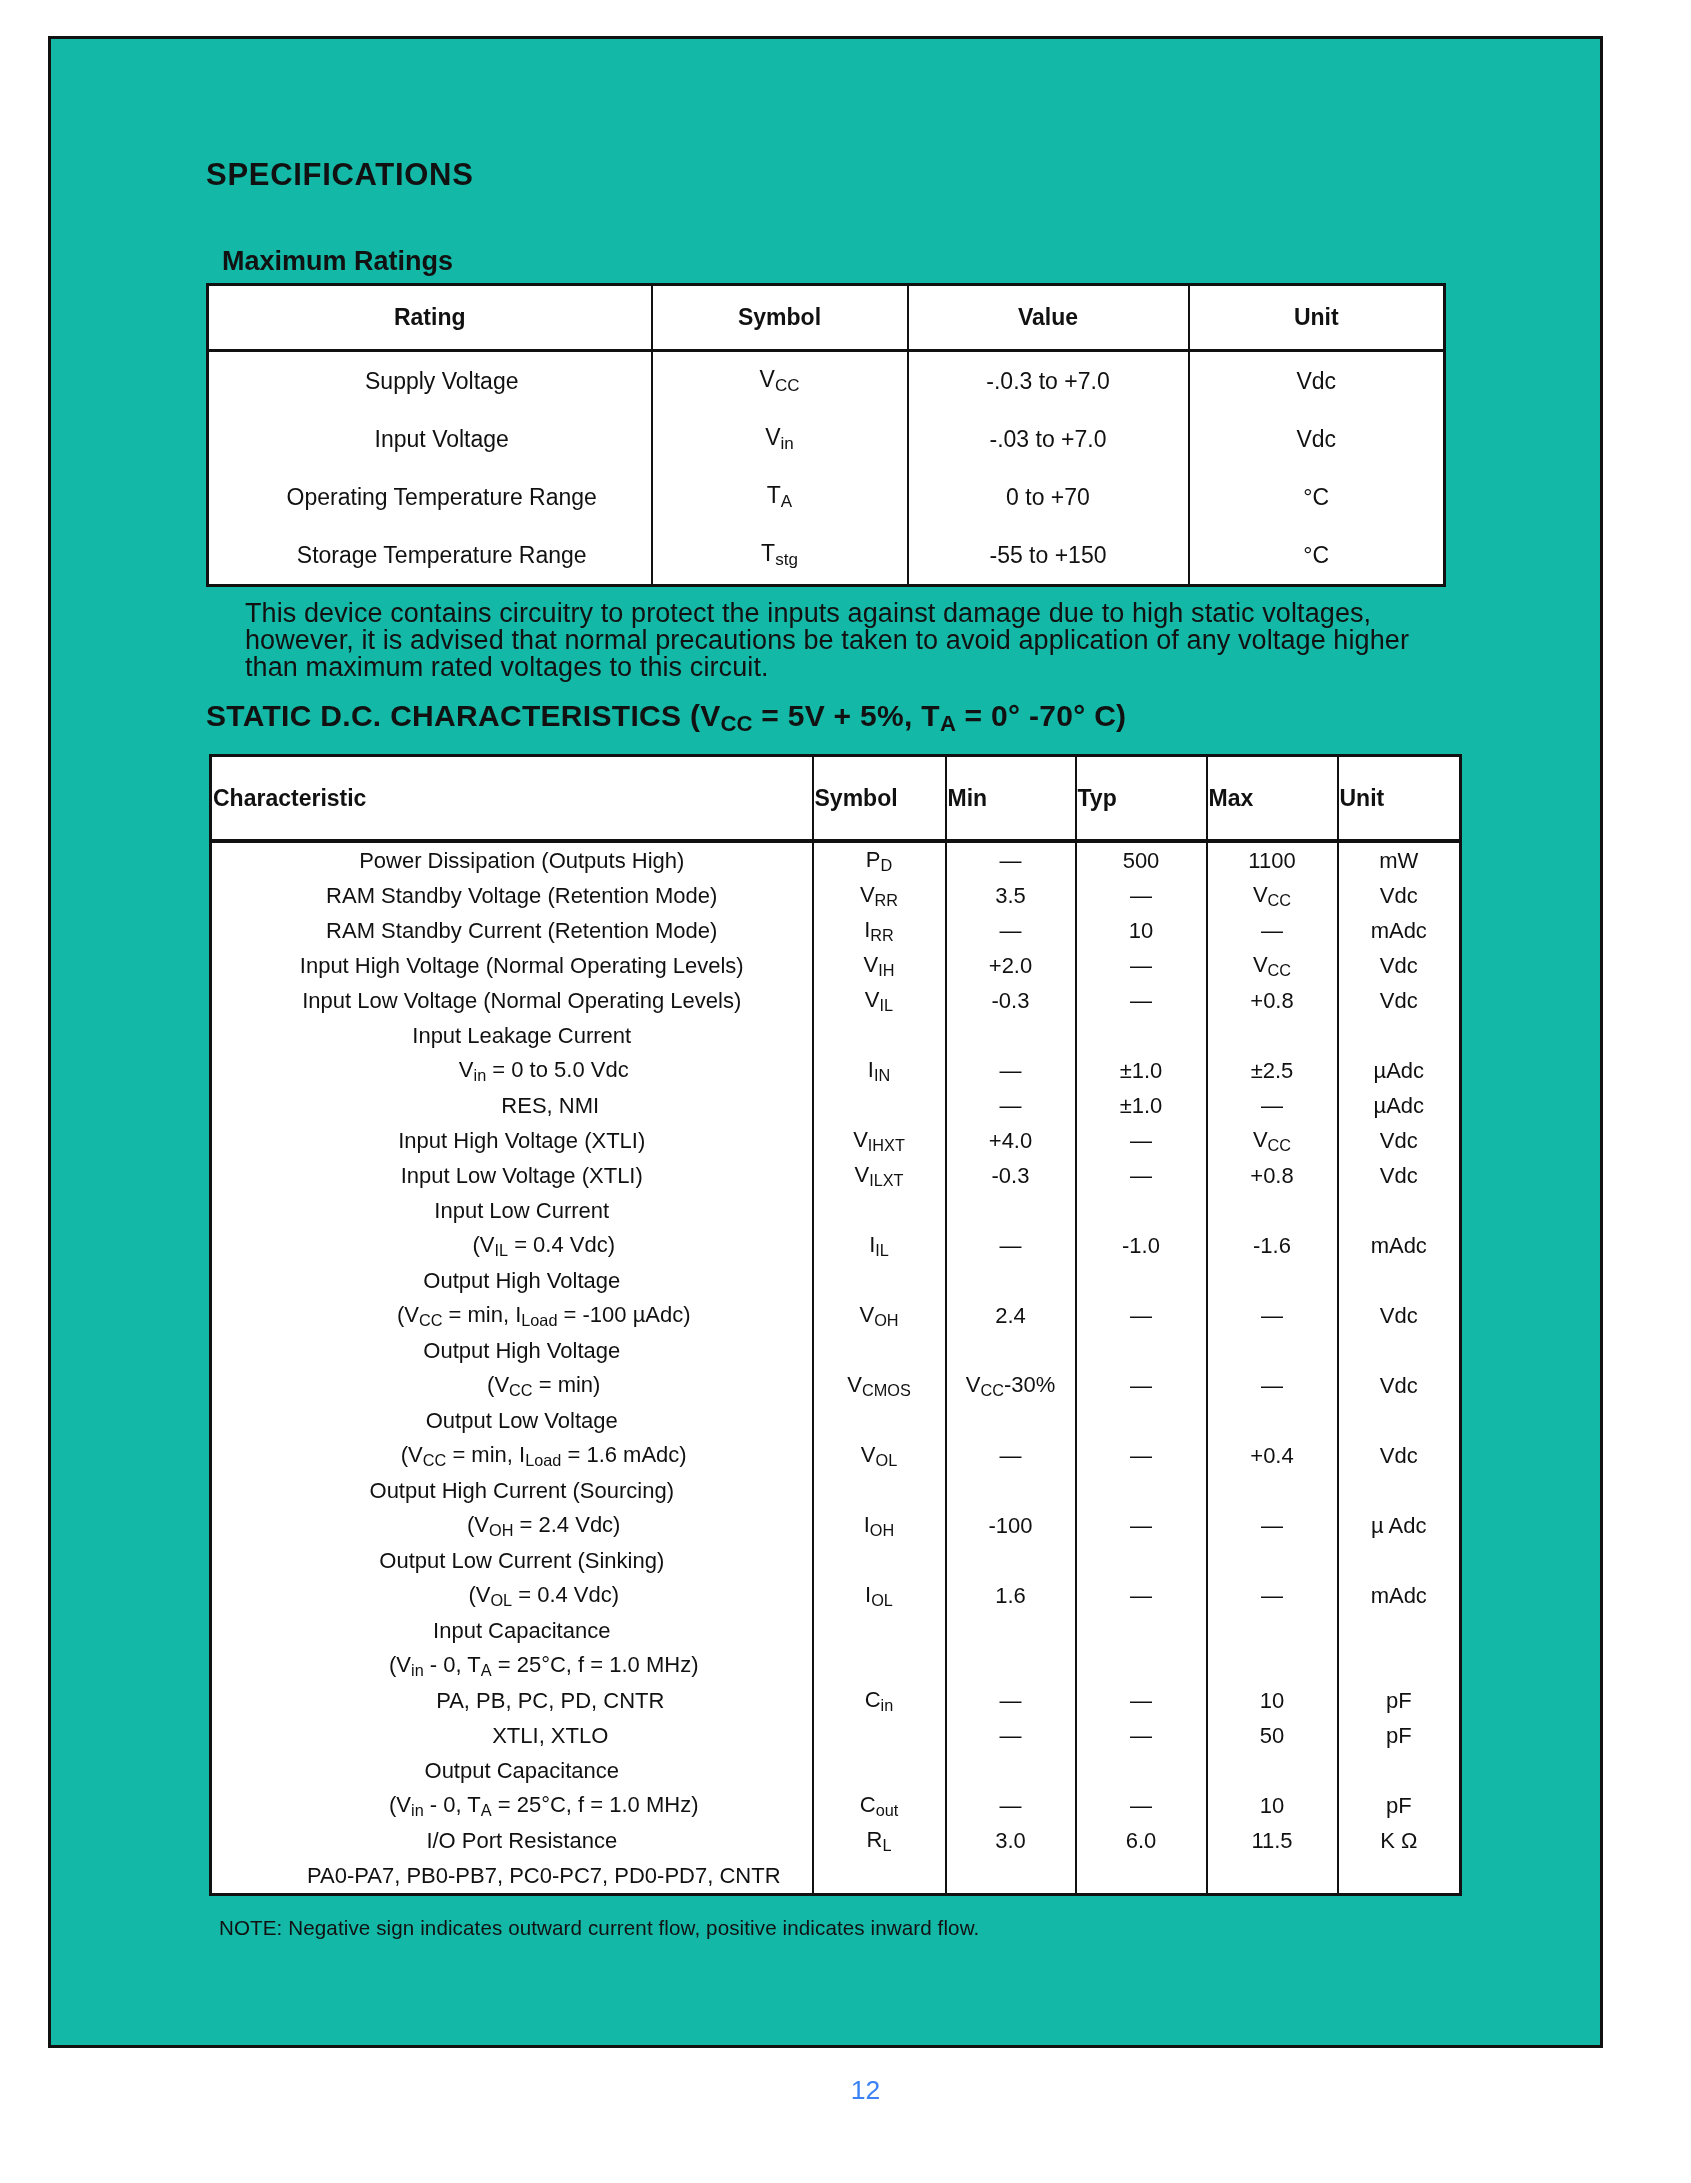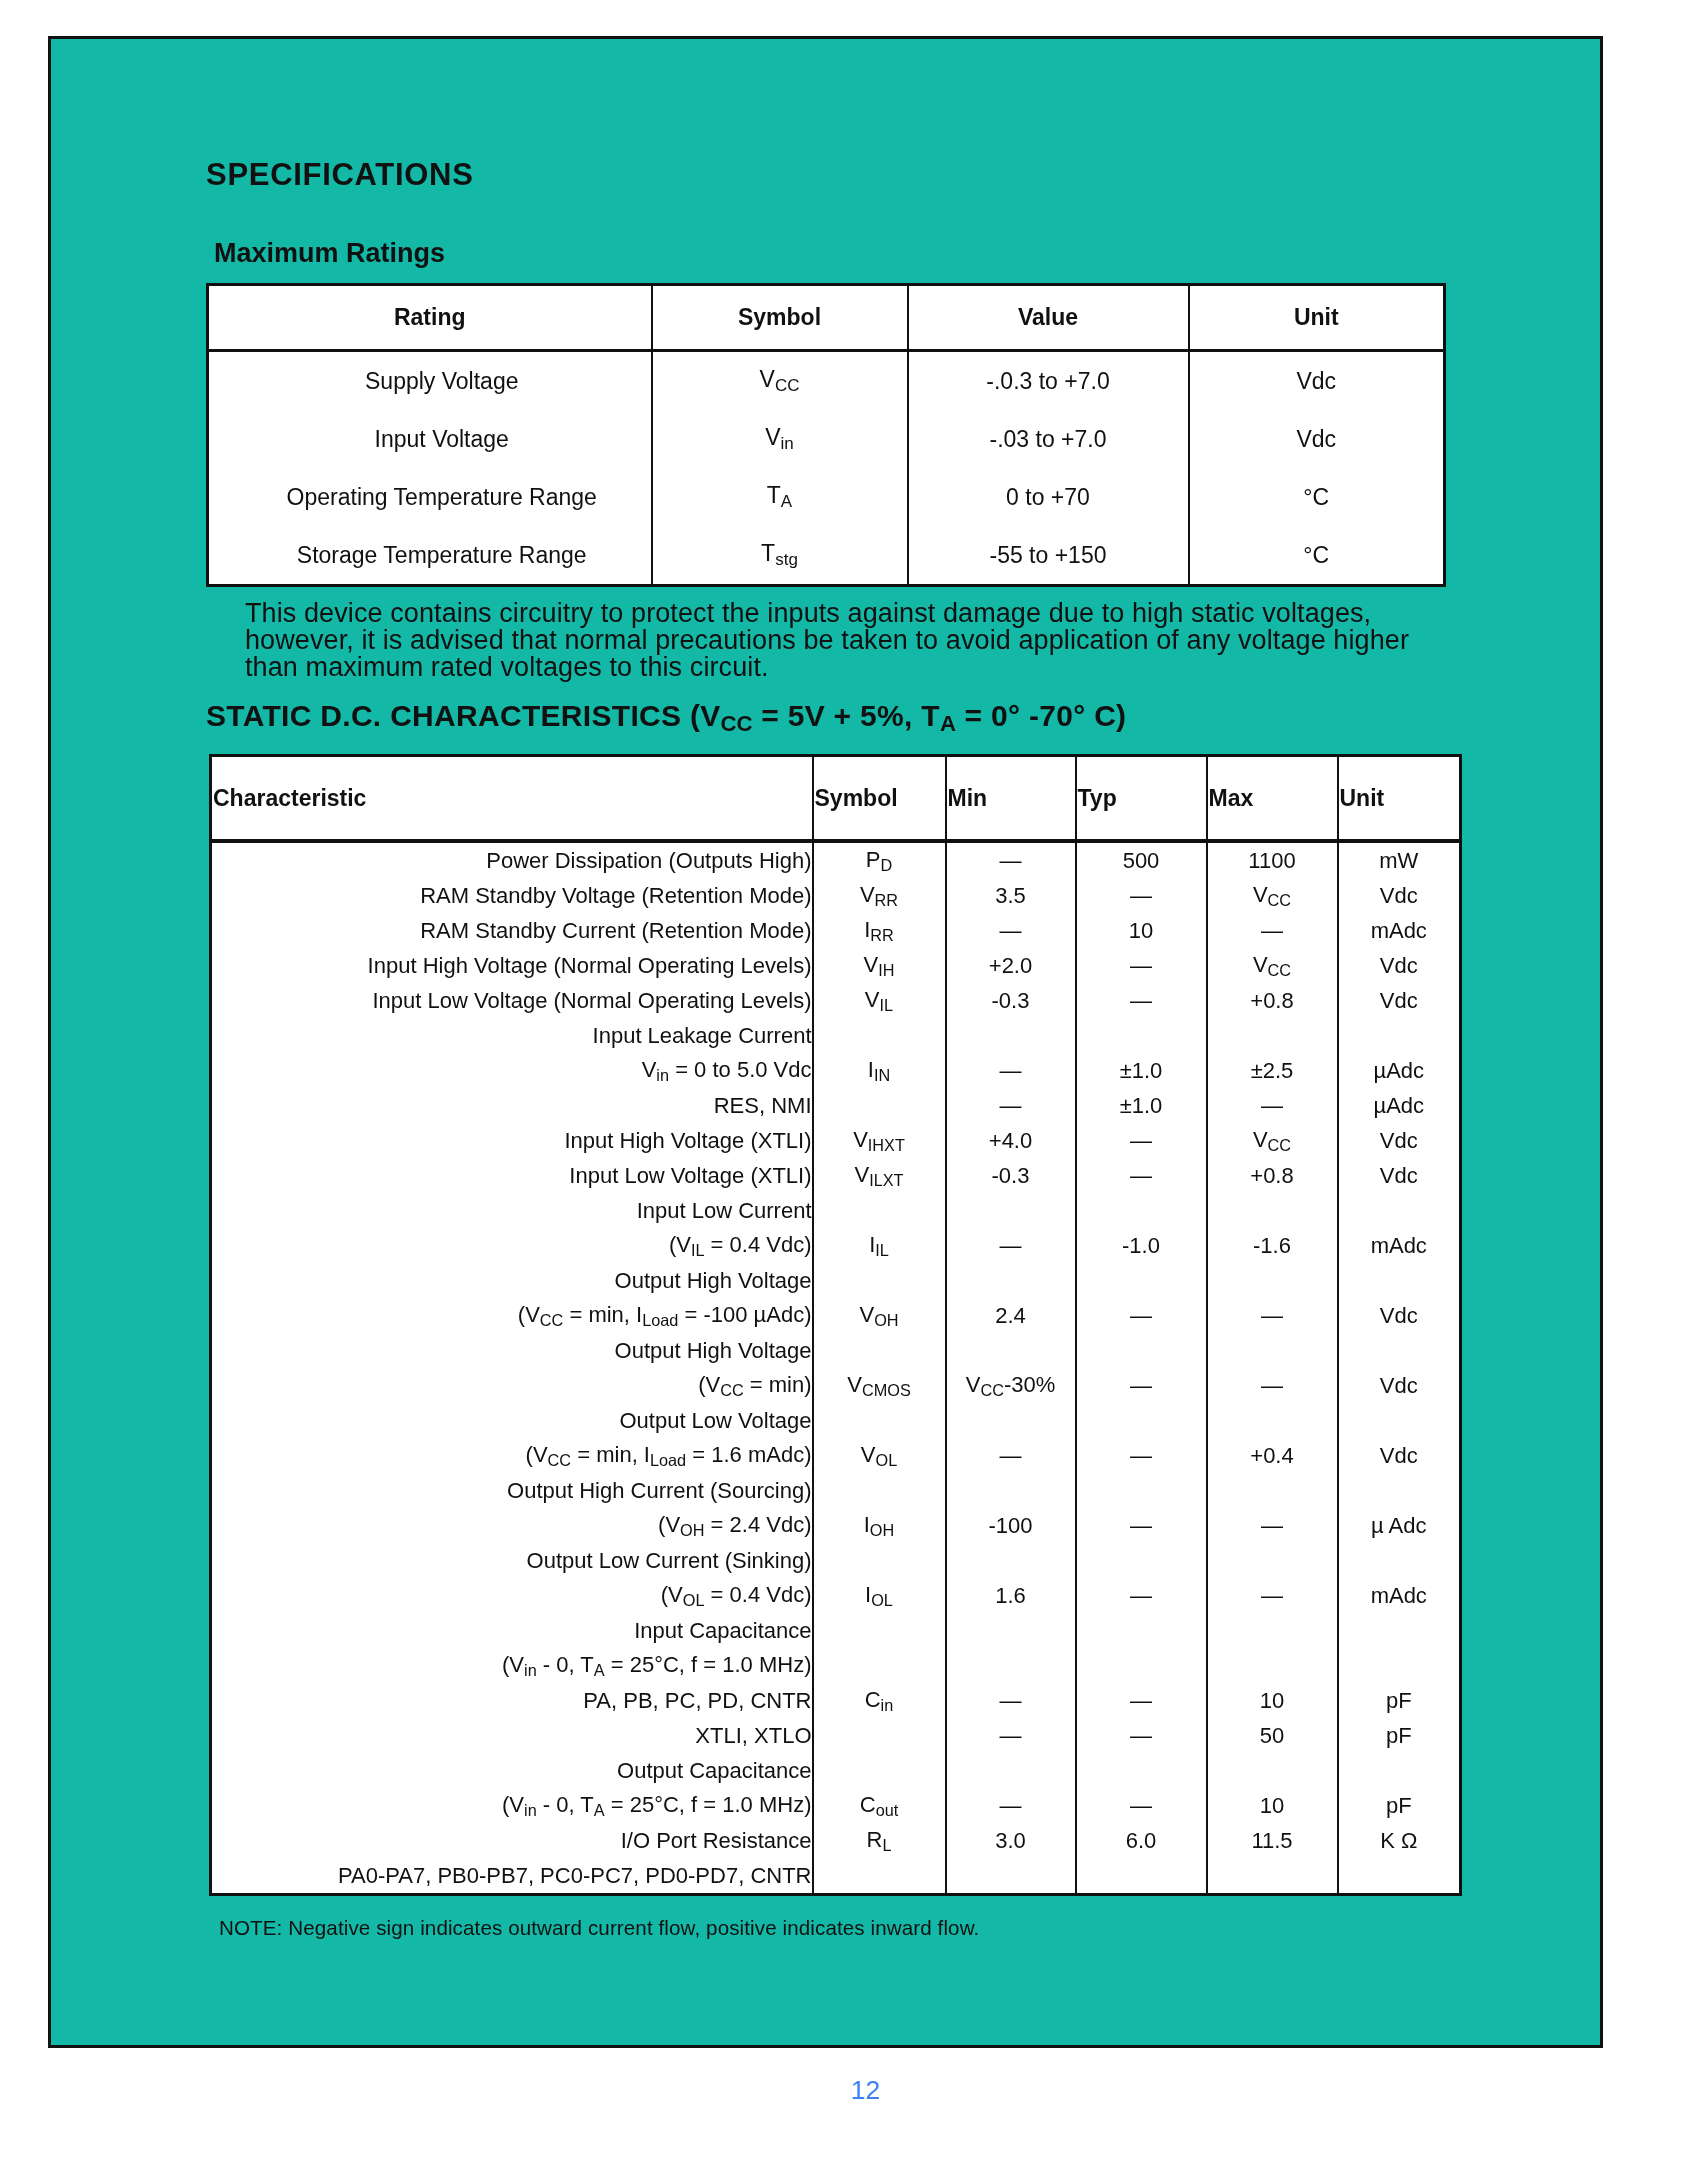--- a/index.html
+++ b/index.html
@@ -6,21 +6,21 @@
   .page{
     position:relative;width:1691px;height:2183px;background:#ffffff;
     font-family:"Liberation Sans", sans-serif;color:#111;overflow:hidden;
   }
   .frame{
     position:absolute;left:48px;top:36px;width:1549px;height:2006px;
     border:3.3px solid #111;background:#14b8a6;
   }
   
   .h-spec{position:absolute;left:155px;top:118px;margin:0;font-size:31px;font-weight:bold;letter-spacing:0.7px;}
-  .h-maxr{position:absolute;left:155px;top:191px;margin:8px;font-size:27px;font-weight:bold;}
+  .h-maxr{position:absolute;left:155px;top:191px;margin:16px;font-size:27px;font-weight:bold;}
   .h-static{position:absolute;left:155px;top:660px;margin:0;font-size:30px;font-weight:bold;letter-spacing:0.3px;}
   
   table{border-collapse:collapse;table-layout:fixed;position:absolute;background:#fff;}
   td,th{overflow:hidden;white-space:nowrap;}
   .ratings{left:155px;top:244px;width:1238px;border:3.3px solid #111;}
   .ratings th{
     height:61px;font-size:23px;font-weight:bold;text-align:center;
     border-bottom:3.3px solid #111;border-left:2px solid #111;
   }
   .ratings td{
@@ -35,21 +35,21 @@
   .static{left:158px;top:715px;width:1249px;border:3.3px solid #111;}
   .static th{
     height:80px;font-size:23px;font-weight:bold;text-align:left;
     border-bottom:4px solid #111;border-left:2px solid #111;
   }
   .static td{
     height:35px;font-size:22px;text-align:center;border-left:2px solid #111;
     vertical-align:middle;padding:0;
   }
   .static th:first-child,.static td:first-child{border-left:none;}
-  .static td.c-cell{text-align:right;padding-left:20px;}
+  .static td.c-cell{text-align:center;padding-left:20px;}
   .static td.c-cell.i1{padding-left:64px;}
   .static td.c-cell.i2{padding-left:77px;}
   .bottom-note{
     position:absolute;left:168px;top:1877px;width:1227px;margin:0;
     font-size:20.6px;letter-spacing:0.1px;
   }
   .pageno{
     position:absolute;left:0;top:2075px;width:1691px;text-align:center;
     font-size:26.5px;color:#3b82f6;padding-left:20px;
   }

